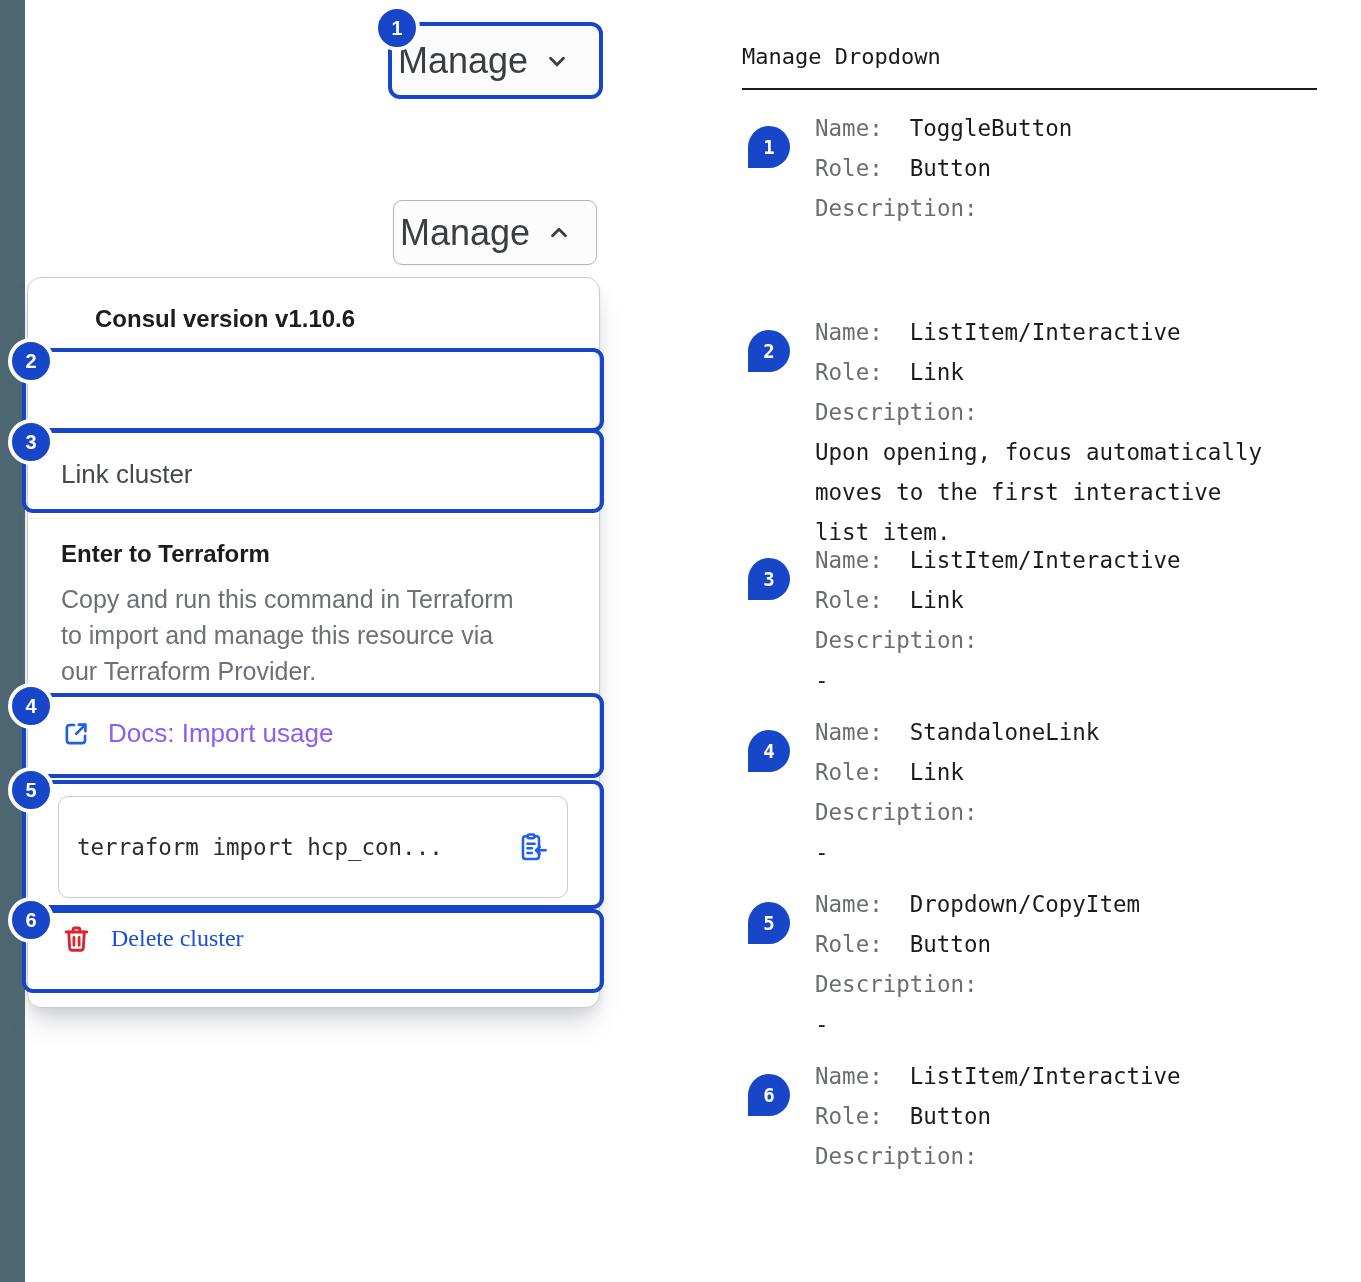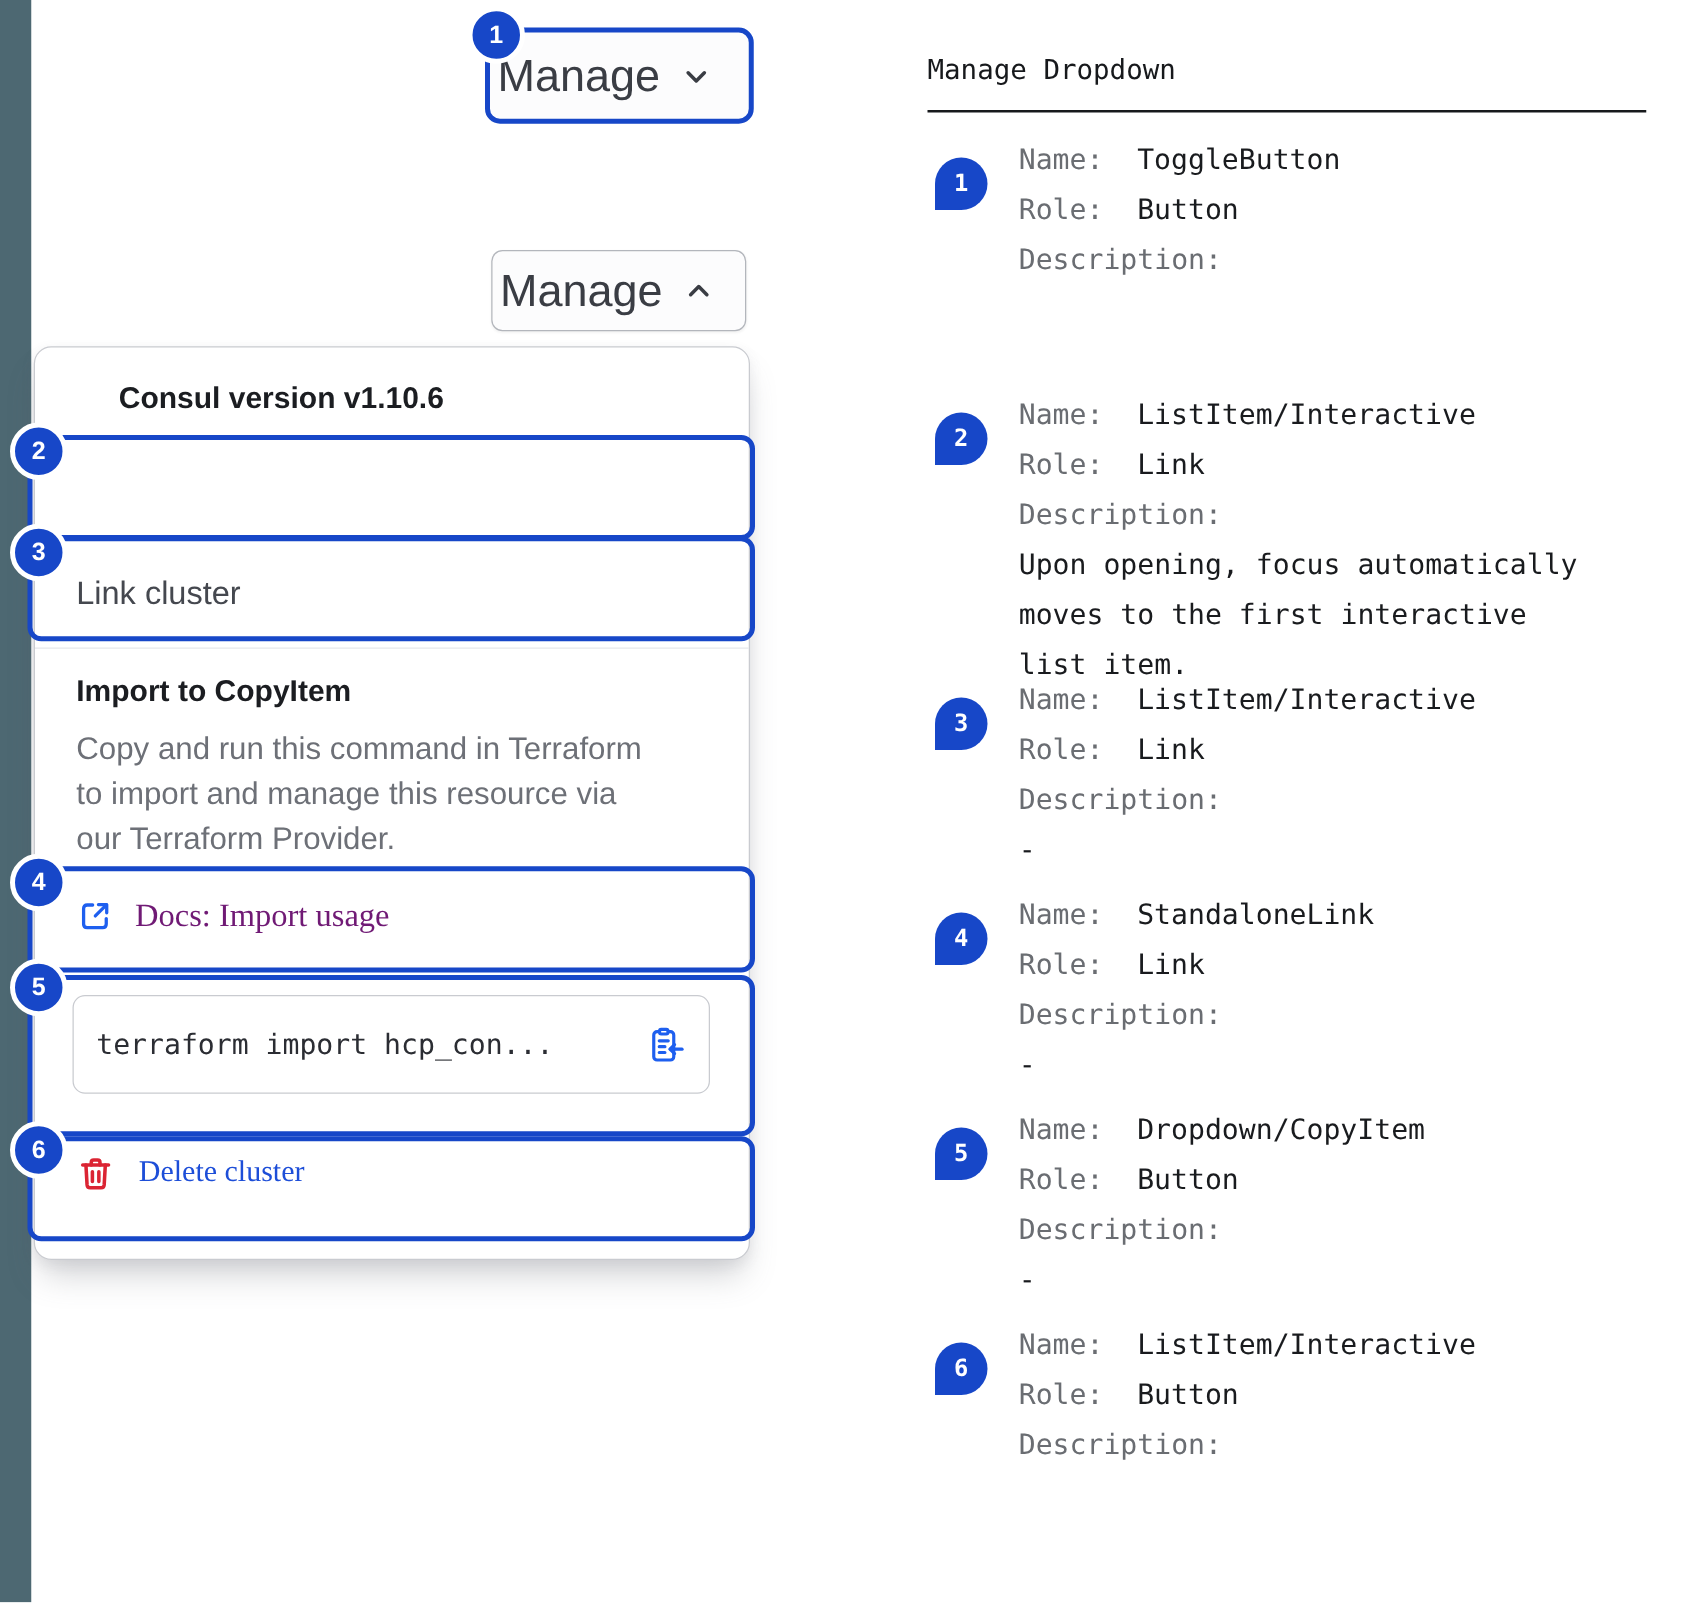--- a/index.html
+++ b/index.html
@@ -17,22 +17,22 @@
   
   .panel{position:absolute;left:27px;top:277px;width:573px;height:731px;background:#ffffff;
          border:1px solid #c9cbd0;border-radius:14px;box-sizing:border-box;
          box-shadow:0 18px 26px -6px rgba(96,100,110,0.28),0 4px 10px rgba(96,100,110,0.10);}
   .panel .sec-heading{position:absolute;left:33px;font-size:24px;font-weight:700;color:#1b1d21;white-space:nowrap;}
   .panel .item-label{position:absolute;left:33px;font-size:26px;color:#45484f;white-space:nowrap;}
   .panel .para{position:absolute;left:33px;top:303px;width:515px;font-size:25px;line-height:36px;
                color:#6d7077;white-space:pre-line;}
   .panel .divider{position:absolute;left:0;top:240px;width:100%;height:1px;background:#e6e8eb;}
   .docs-link{position:absolute;left:33px;top:440px;display:flex;align-items:center;gap:17px;cursor:pointer;}
-  .docs-link span{font-size:26px;color:#701a75;white-space:nowrap;font-family:Liberation Serif, serif;}
-  .code-field{position:absolute;left:30px;top:518px;width:510px;height:79px;box-sizing:border-box;
+  .docs-link span{font-size:26px;color:#8b5cf6;white-space:nowrap;}
+  .code-field{position:absolute;left:30px;top:518px;width:510px;height:102px;box-sizing:border-box;
               border:1.5px solid #c9cbd0;border-radius:10px;background:#ffffff;
               display:flex;align-items:center;justify-content:space-between;padding:0 18px 0 18px;}
   .code-field code{font-family:"DejaVu Sans Mono","Liberation Mono",monospace;font-size:22.5px;color:#2b2d33;white-space:nowrap;}
   .delete-row{position:absolute;left:33px;top:645px;display:flex;align-items:center;gap:19px;cursor:pointer;}
   .delete-row span{font-size:24px;color:#1d4ed8;white-space:nowrap;font-family:Liberation Serif, serif;}
 
   
   .hl{position:absolute;left:22px;width:582px;border:4px solid #1747c8;border-radius:11px;box-sizing:border-box;
       pointer-events:none;}
   .hl2{top:348px;height:84px;}
@@ -82,21 +82,21 @@
     <span>Manage</span>
     <svg width="26" height="26" viewBox="0 0 24 24" fill="none" stroke="#3a3d44" stroke-width="2.6" stroke-linecap="round" stroke-linejoin="round">
       <polyline points="6 14.5 12 8.5 18 14.5"></polyline>
     </svg>
   </button>
 
   <div class="panel">
     <div class="sec-heading" style="top:27px;margin-left:34px;">Consul version v1.10.6</div>
     <div class="item-label" style="top:181px;">Link cluster</div>
     <div class="divider"></div>
-    <div class="sec-heading" style="top:262px;">Import to CopyItem</div>
+    <div class="sec-heading" style="top:262px;">Enter to Terraform</div>
     <div class="para">Copy and run this command in Terraform
 to import and manage this resource via
 our Terraform Provider.</div>
 
     <div class="docs-link">
       <svg width="30" height="30" viewBox="0 0 24 24" fill="none" stroke="#1e5fef" stroke-width="2.1" stroke-linecap="round" stroke-linejoin="round">
         <path d="M10.5 4.8H7c-1.5 0-2.3.8-2.3 2.3v9.9c0 1.5.8 2.3 2.3 2.3h9.9c1.5 0 2.3-.8 2.3-2.3v-3.5"></path>
         <path d="M14.2 4.5h5.3v5.3"></path>
         <path d="M19.3 4.7l-7.1 7.1"></path>
       </svg>

